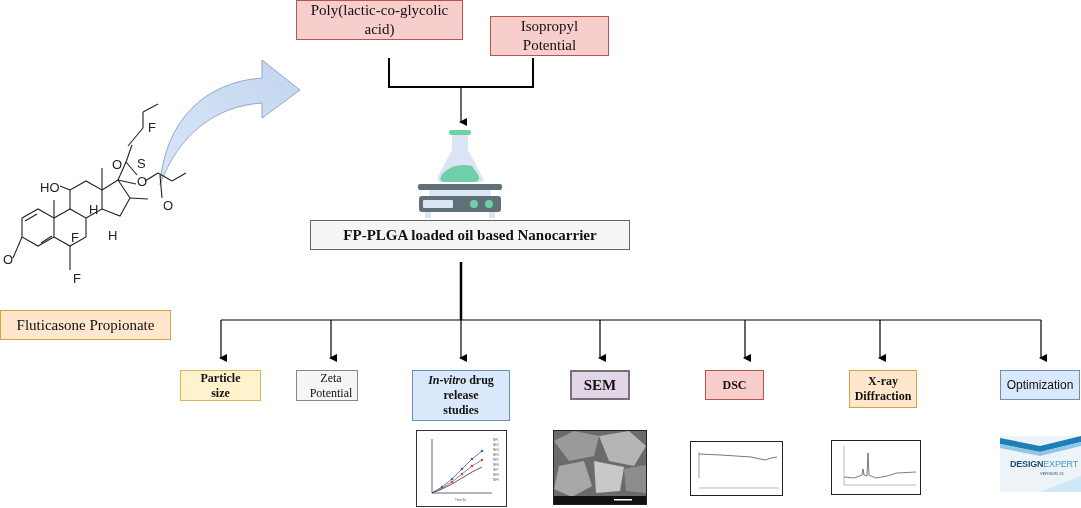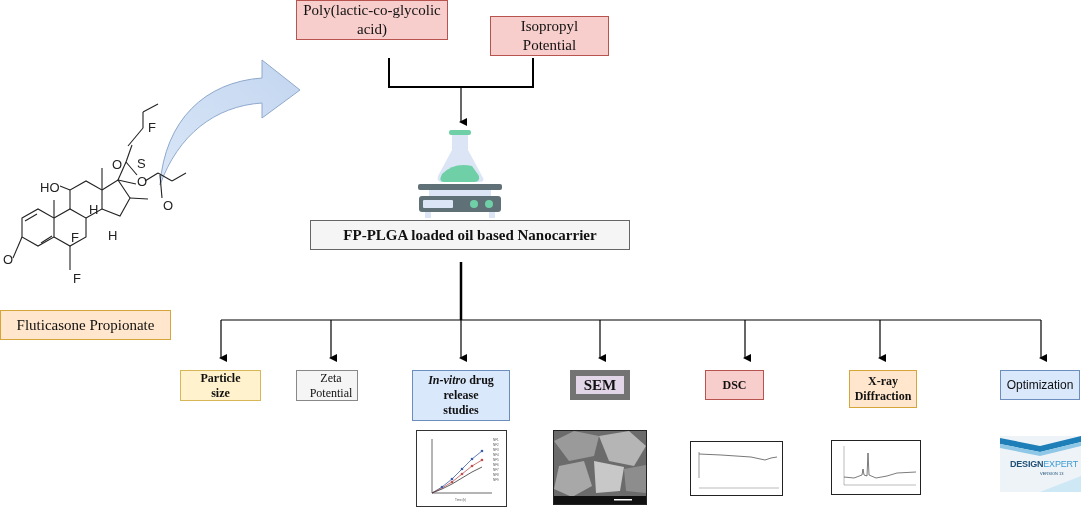--- a/index.html
+++ b/index.html
@@ -5,21 +5,21 @@
   html, body { margin:0; padding:0; background:#ffffff; }
   body { width:1081px; height:508px; position:relative; overflow:hidden;
          font-family:"Liberation Serif", serif; color:#111; }
   .box { position:absolute; box-sizing:border-box; display:flex; align-items:center;
          justify-content:center; text-align:center; line-height:1.25; }
   .pink  { background:#f8cecc; border:1px solid #b85450; }
   .peach { background:#ffe6cc; border:1px solid #d6a53a; }
   .yellow{ background:#fff2cc; border:1px solid #d6b656; }
   .gray  { background:#f5f5f5; border:1px solid #666; }
   .blue  { background:#dae8fc; border:1px solid #6c8ebf; }
-  .purple{ background:#e1d5e7; border:6px solid #737373; }
+  .purple{ background:#e1d5e7; border:2px solid #737373; }
   .b { font-weight:bold; }
   svg.layer { position:absolute; left:0; top:0; }
   .thumb { position:absolute; box-sizing:border-box; background:#fff; }
 </style>
 </head>
 <body>
 
 <svg class="layer" width="1081" height="508">
   <defs>
     <marker id="ah" markerWidth="8" markerHeight="8" refX="4" refY="6" orient="auto" markerUnits="userSpaceOnUse">
@@ -87,21 +87,21 @@
   <span style="position:absolute;left:73px;top:271px;">F</span>
   <span style="position:absolute;left:89px;top:202px;">H</span>
   <span style="position:absolute;left:108px;top:228px;">H</span>
   <span style="position:absolute;left:112px;top:157px;">O</span>
   <span style="position:absolute;left:137px;top:156px;">S</span>
   <span style="position:absolute;left:148px;top:120px;">F</span>
   <span style="position:absolute;left:137px;top:174px;">O</span>
   <span style="position:absolute;left:163px;top:198px;">O</span>
 </div>
 
-<div class="box pink" style="left:296px;top:0;width:152px;height:40px;font-size:15px;flex-direction:column;">
+<div class="box pink" style="left:296px;top:0;width:167px;height:40px;font-size:15px;flex-direction:column;">
   <span>Poly(lactic-co-glycolic</span>
   <span>acid)</span>
 </div>
 <div class="box pink" style="left:490px;top:16px;width:119px;height:40px;font-size:15px;flex-direction:column;">
   <span>Isopropyl</span>
   <span>Potential</span>
 </div>
 
 <div class="box peach" style="left:0;top:310px;width:171px;height:30px;font-size:15px;">
   <span>Fluticasone Propionate</span>

